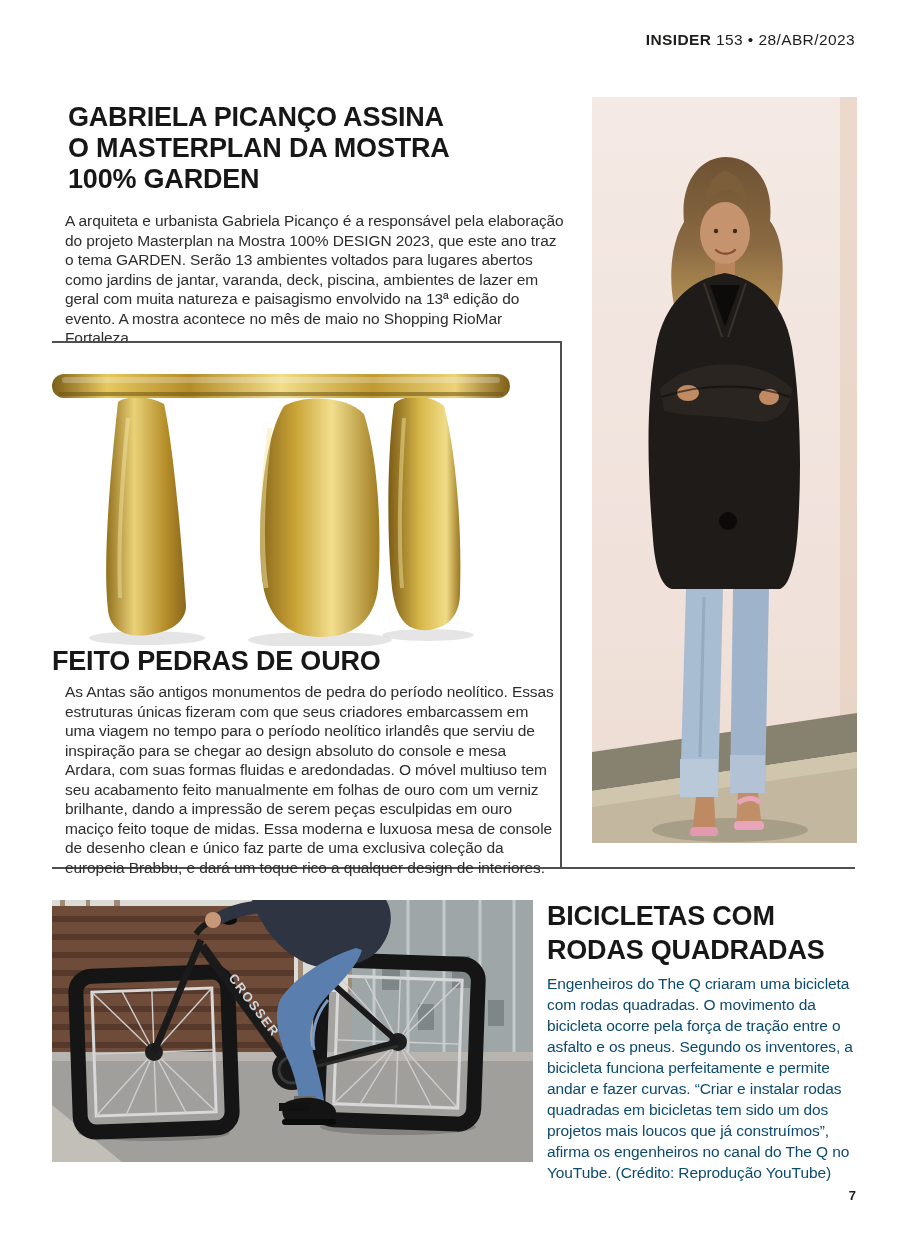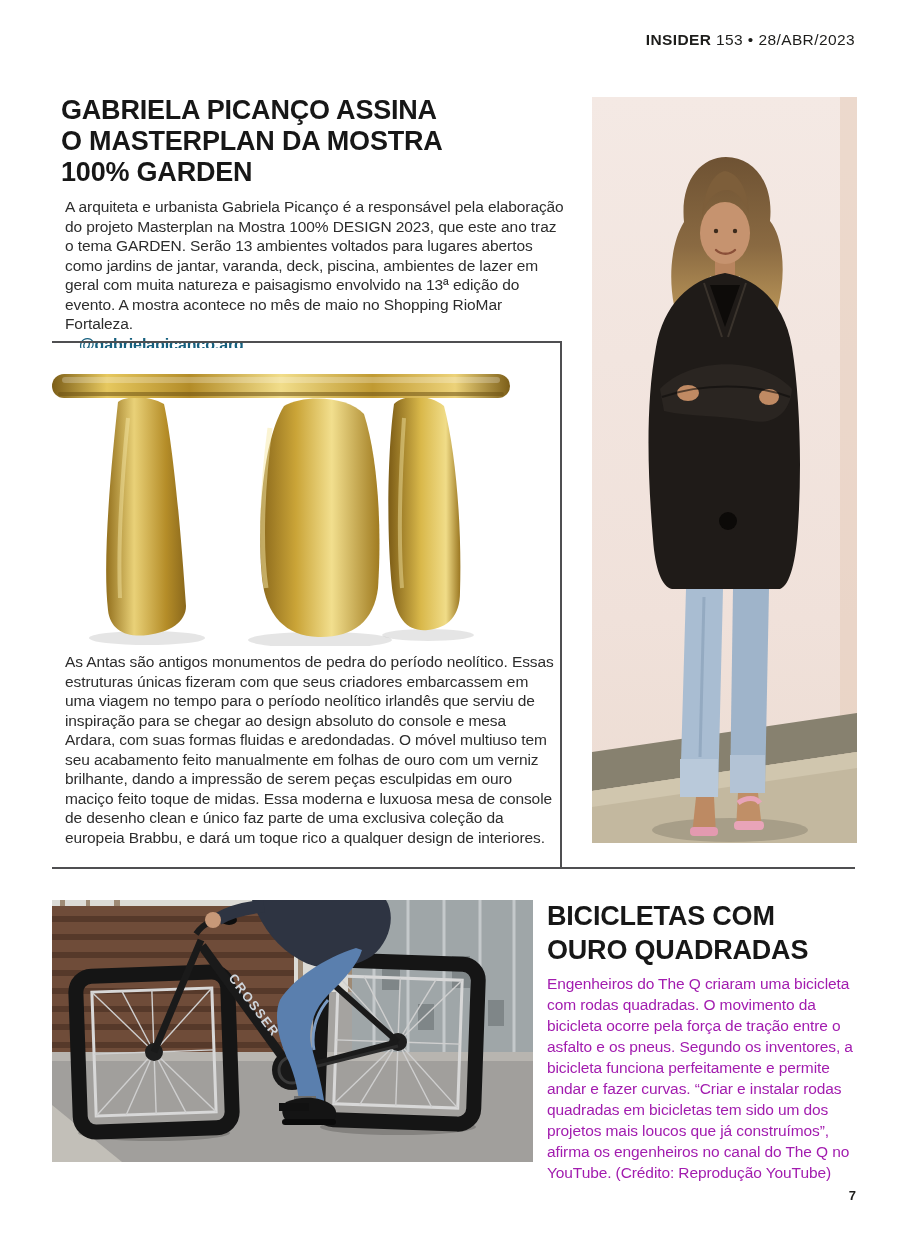--- a/index.html
+++ b/index.html
@@ -5,41 +5,41 @@
   html,body{margin:0;padding:0;background:#ffffff;}
   .page{
     position:relative;width:906px;height:1240px;background:#ffffff;overflow:hidden;
     font-family:"Liberation Sans",sans-serif;color:#2c2c2c;
   }
   
   .masthead{position:absolute;top:31px;right:51px;font-size:15.5px;letter-spacing:.4px;color:#1d1d1b;white-space:nowrap;padding-left:16px;}
   .masthead .bold{font-weight:700;}
   
   .art1{position:absolute;left:52px;top:86px;width:515px;}
-  .h-big{margin:9px;font-size:27px;line-height:31px;font-weight:700;color:#171717;letter-spacing:-.2px;white-space:pre-line;}
+  .h-big{margin:16px;font-size:27px;line-height:31px;font-weight:700;color:#171717;letter-spacing:-.2px;white-space:pre-line;}
   .body-txt{margin:6px 0 0 13px;font-size:15.5px;line-height:19.5px;color:#2d2d2d;letter-spacing:-.1px;}
   .handle{margin-top:2px;font-size:16px;font-weight:700;color:#16607f;letter-spacing:-.1px;margin-left:27px;}
   
   .rule{position:absolute;background:#4f4f51;}
   .rule-top{left:52px;top:341px;width:509px;height:1.5px;}
   .rule-right{left:560px;top:341px;width:1.5px;height:527px;}
   .rule-bottom{left:52px;top:867px;width:803px;height:1.5px;}
   
   .console-photo{position:absolute;left:52px;top:348px;width:500px;height:298px;background:#fff;}
   
   .art2{position:absolute;left:52px;top:646px;width:506px;}
   .h-big2{margin:0 0 3px 0;font-size:27px;line-height:30px;font-weight:700;color:#171717;letter-spacing:-.2px;}
   
   .portrait-photo{position:absolute;left:592px;top:97px;width:265px;height:746px;overflow:hidden;}
   
   .bike-photo{position:absolute;left:52px;top:900px;width:481px;height:262px;overflow:hidden;}
   
   .art3{position:absolute;left:547px;top:899px;width:326px;}
   .h-big3{margin:0 0 6px 0;font-size:27px;line-height:34px;font-weight:700;color:#171717;letter-spacing:-.2px;white-space:pre-line;}
-  .body-txt3{margin:0;font-size:15.5px;line-height:21px;color:#a21caf;letter-spacing:-.1px;}
+  .body-txt3{margin:0;font-size:15.5px;line-height:21px;color:#0c4a6e;letter-spacing:-.1px;}
   
   .folio{position:absolute;right:50px;top:1188px;font-size:13px;font-weight:700;color:#1d1d1b;}
   svg{display:block;}
 </style>
 </head>
 <body>
 
 <div class="page">
 
   <div class="masthead">
@@ -101,20 +101,21 @@
       <path d="M218,80 C210,140 208,200 214,240" stroke="#f7e9a8" stroke-width="5" fill="none" opacity="0.5"></path>
       <path d="M76,70 C70,130 66,200 68,250" stroke="#f7e9a8" stroke-width="4" fill="none" opacity="0.45"></path>
       <path d="M352,70 C348,130 346,190 350,240" stroke="#f7e9a8" stroke-width="4" fill="none" opacity="0.45"></path>
       <rect x="0" y="26" width="458" height="24" rx="12" fill="url(#goldTop)"></rect>
       <rect x="10" y="29" width="438" height="6" rx="3" fill="#ffffff" opacity="0.25"></rect>
       <rect x="6" y="44" width="446" height="4" rx="2" fill="#6d5214" opacity="0.55"></rect>
     </svg>
   </div>
 
   <div class="art2">
+    <h2 class="h-big2">FEITO PEDRAS DE OURO</h2>
     <p class="body-txt">As Antas são antigos monumentos de pedra do período neolítico. Essas estruturas únicas fizeram com que seus criadores embarcassem em uma viagem no tempo para o período neolítico irlandês que serviu de inspiração para se chegar ao design absoluto do console e mesa Ardara, com suas formas fluidas e aredondadas. O móvel multiuso tem seu acabamento feito manualmente em folhas de ouro com um verniz brilhante, dando a impressão de serem peças esculpidas em ouro maciço feito toque de midas. Essa moderna e luxuosa mesa de console de desenho clean e único faz parte de uma exclusiva coleção da europeia Brabbu, e dará um toque rico a qualquer design de interiores.</p>
   </div>
 
   <div class="portrait-photo">
     <svg width="265" height="746" viewBox="0 0 265 746">
       <defs>
         <linearGradient id="wall" x1="0" y1="0" x2="0" y2="1">
           <stop offset="0" stop-color="#f4e9e4"></stop>
             <stop offset="0.7" stop-color="#f0e1da"></stop>
             <stop offset="1" stop-color="#ecdcd2"></stop>
@@ -275,19 +276,19 @@
       <path d="M262,150 C259,135 263,115 276,100" stroke="#7b9cc4" stroke-width="3" fill="none"></path>
       <rect x="242" y="196" width="22" height="12" fill="#6d6d6d"></rect>
       <path d="M234,202 C250,195 270,197 280,205 C287,211 285,221 274,224 L238,224 C229,218 228,208 234,202 Z" fill="#141414"></path>
       <rect x="230" y="219" width="54" height="6" rx="3" fill="#0b0b0b"></rect>
       <rect x="227" y="203" width="30" height="8" fill="#111111"></rect>
     </svg>
   </div>
 
   <div class="art3">
     <h2 class="h-big3">BICICLETAS COM
-OURO QUADRADAS</h2>
+RODAS QUADRADAS</h2>
     <p class="body-txt3">Engenheiros do The Q criaram uma bicicleta com rodas quadradas. O movimento da bicicleta ocorre pela força de tração entre o asfalto e os pneus. Segundo os inventores, a bicicleta funciona perfeitamente e permite andar e fazer curvas. “Criar e instalar rodas quadradas em bicicletas tem sido um dos projetos mais loucos que já construímos”, afirma os engenheiros no canal do The Q no YouTube. (Crédito: Reprodução YouTube)</p>
   </div>
 
   <div class="folio">7</div>
 
 </div>
 
 </body></html>

